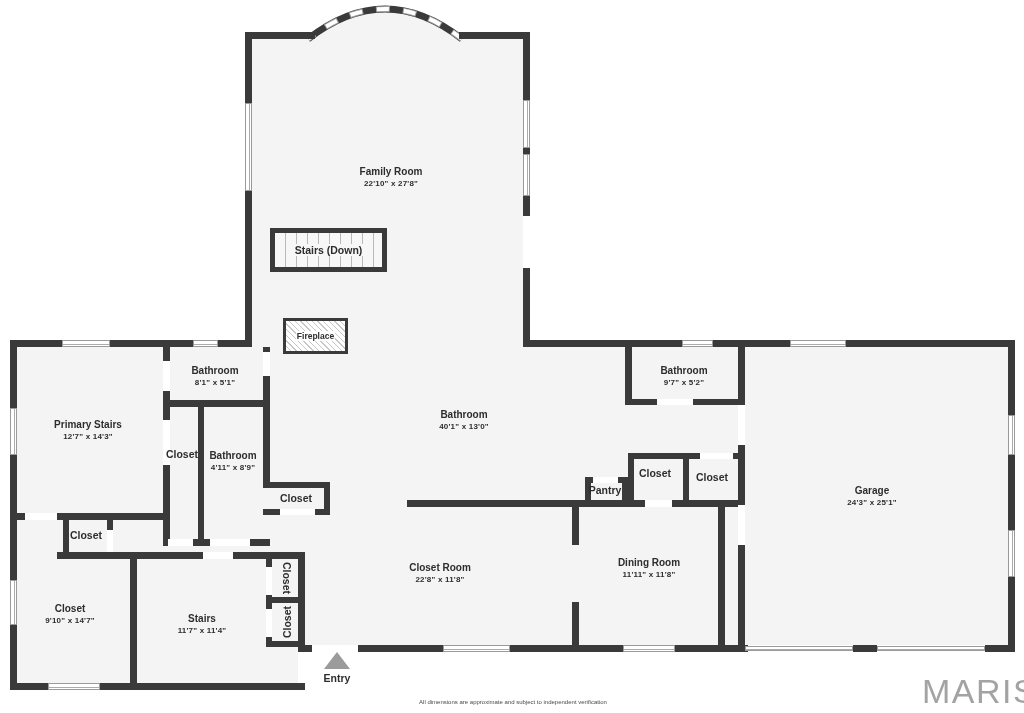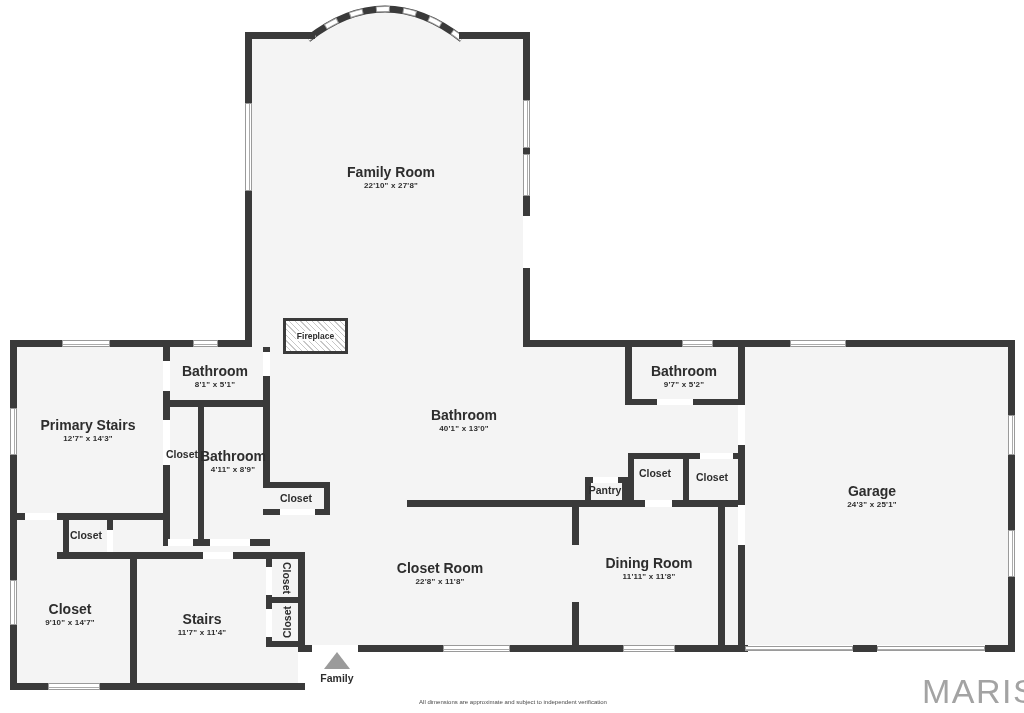--- a/index.html
+++ b/index.html
@@ -6,21 +6,21 @@
   .plan{position:relative;width:1024px;height:713px;background:#ffffff;
         font-family:"Liberation Sans",sans-serif;overflow:hidden;}
   .floor{position:absolute;background:#f4f4f4;z-index:1;}
   .w{position:absolute;background:#3a3a3a;z-index:3;}
   .door{position:absolute;background:#ffffff;z-index:4;}
   .win{position:absolute;background:#ffffff;border:1px solid #9a9a9a;box-sizing:border-box;z-index:4;}
   .win-h::after{content:"";position:absolute;left:0;right:0;top:50%;height:1px;background:#ababab;}
   .win-v::after{content:"";position:absolute;top:0;bottom:0;left:50%;width:1px;background:#ababab;}
   .lbl{position:absolute;transform:translate(-50%,-50%);text-align:center;color:#2d2d2d;
        white-space:nowrap;z-index:6;line-height:1.15;}
-  .rn{font-size:14px;font-weight:bold;}
+  .rn{font-size:10px;font-weight:bold;}
   .rd{font-size:8px;font-weight:bold;margin-top:1px;letter-spacing:.2px;}
   .sm .rn{font-size:10.5px;}
   .rot90{transform:translate(-50%,-50%) rotate(90deg);}
   .rot270{transform:translate(-50%,-50%) rotate(-90deg);}
   .stairs{position:absolute;left:270px;top:228px;width:117px;height:44px;box-sizing:border-box;
           border:5px solid #3a3a3a;z-index:5;
           background:repeating-linear-gradient(90deg,#f7f7f7 0 10px,#b9b9b9 10px 11px);
           display:flex;align-items:center;justify-content:center;}
   .stairs span{font-size:10.5px;font-weight:bold;color:#2d2d2d;background:#f7f7f7;padding:0 3px;}
   .fireplace{position:absolute;left:283px;top:318px;width:65px;height:36px;box-sizing:border-box;
@@ -42,27 +42,30 @@
 
 <div class="plan">
 
   <svg class="arch" width="300" height="44" viewBox="0 0 300 44">
     <path d="M68 43 Q145 -21 222 43 Z" fill="#f4f4f4"></path>
     <path d="M68 39 Q145 -21 222 39" fill="none" stroke="#3a3a3a" stroke-width="7"></path>
     <path d="M68 39 Q145 -21 222 39" fill="none" stroke="#9a9a9a" stroke-width="6" stroke-dasharray="14 13" stroke-dashoffset="6"></path>
     <path d="M68 39 Q145 -21 222 39" fill="none" stroke="#ffffff" stroke-width="4" stroke-dasharray="12 15" stroke-dashoffset="5"></path>
   </svg>
 
+  <div class="stairs">
+    <span>Stairs (Down)</span>
+  </div>
   <div class="fireplace">
     <span>Fireplace</span>
   </div>
 
   <div class="entry-tri"></div>
   <div class="lbl sm" style="left:337px;top:678px">
-    <div class="rn">Family</div>
+    <div class="rn">Entry</div>
   </div>
 
   <div class="lbl" style="left:391px;top:177px">
     <div class="rn">Family Room</div>
     <div class="rd">22'10" x 27'8"</div>
   </div>
   <div class="lbl" style="left:215px;top:376px">
     <div class="rn">Bathroom</div>
     <div class="rd">8'1" x 5'1"</div>
   </div>

